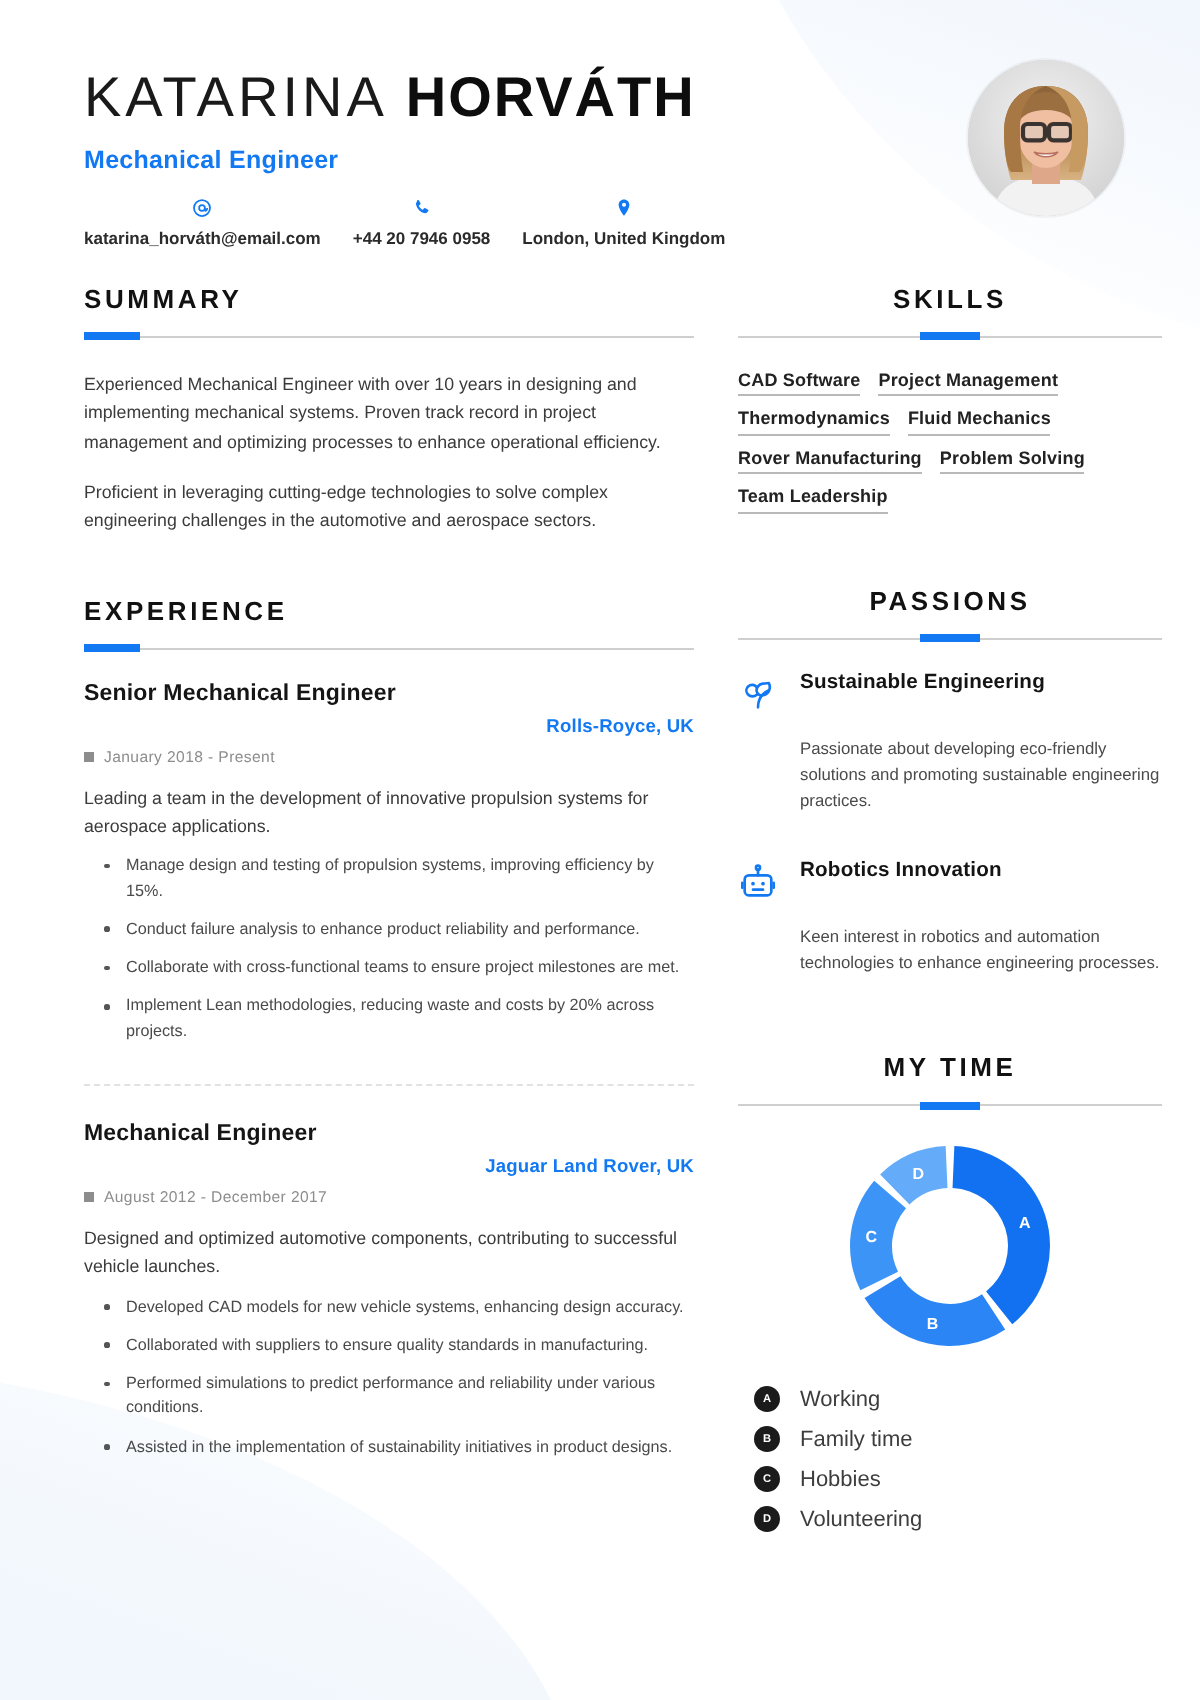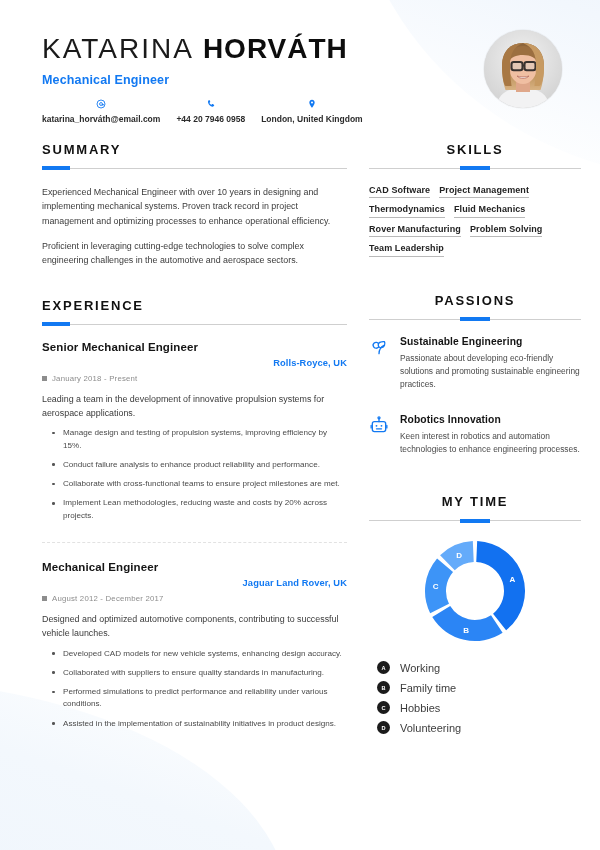--- a/index.html
+++ b/index.html
@@ -258,21 +258,21 @@
     margin-top: 1px;
   }
   .passion .p-ico svg { display: block; width: 100%; height: 100%; }
   .p-title {
     font-size: 10.3px;
     font-weight: 700;
     color: #141414;
     letter-spacing: 0.1px;
   }
   .p-desc {
-    margin-top: 5px;
+    margin-top: 21px;
     font-size: 8.4px;
     line-height: 1.58;
     color: #4a4a4a;
   }
 
   
   .sec-mytime { margin-top: 38px; }
   .donut-wrap {
     display: flex;
     justify-content: center;

